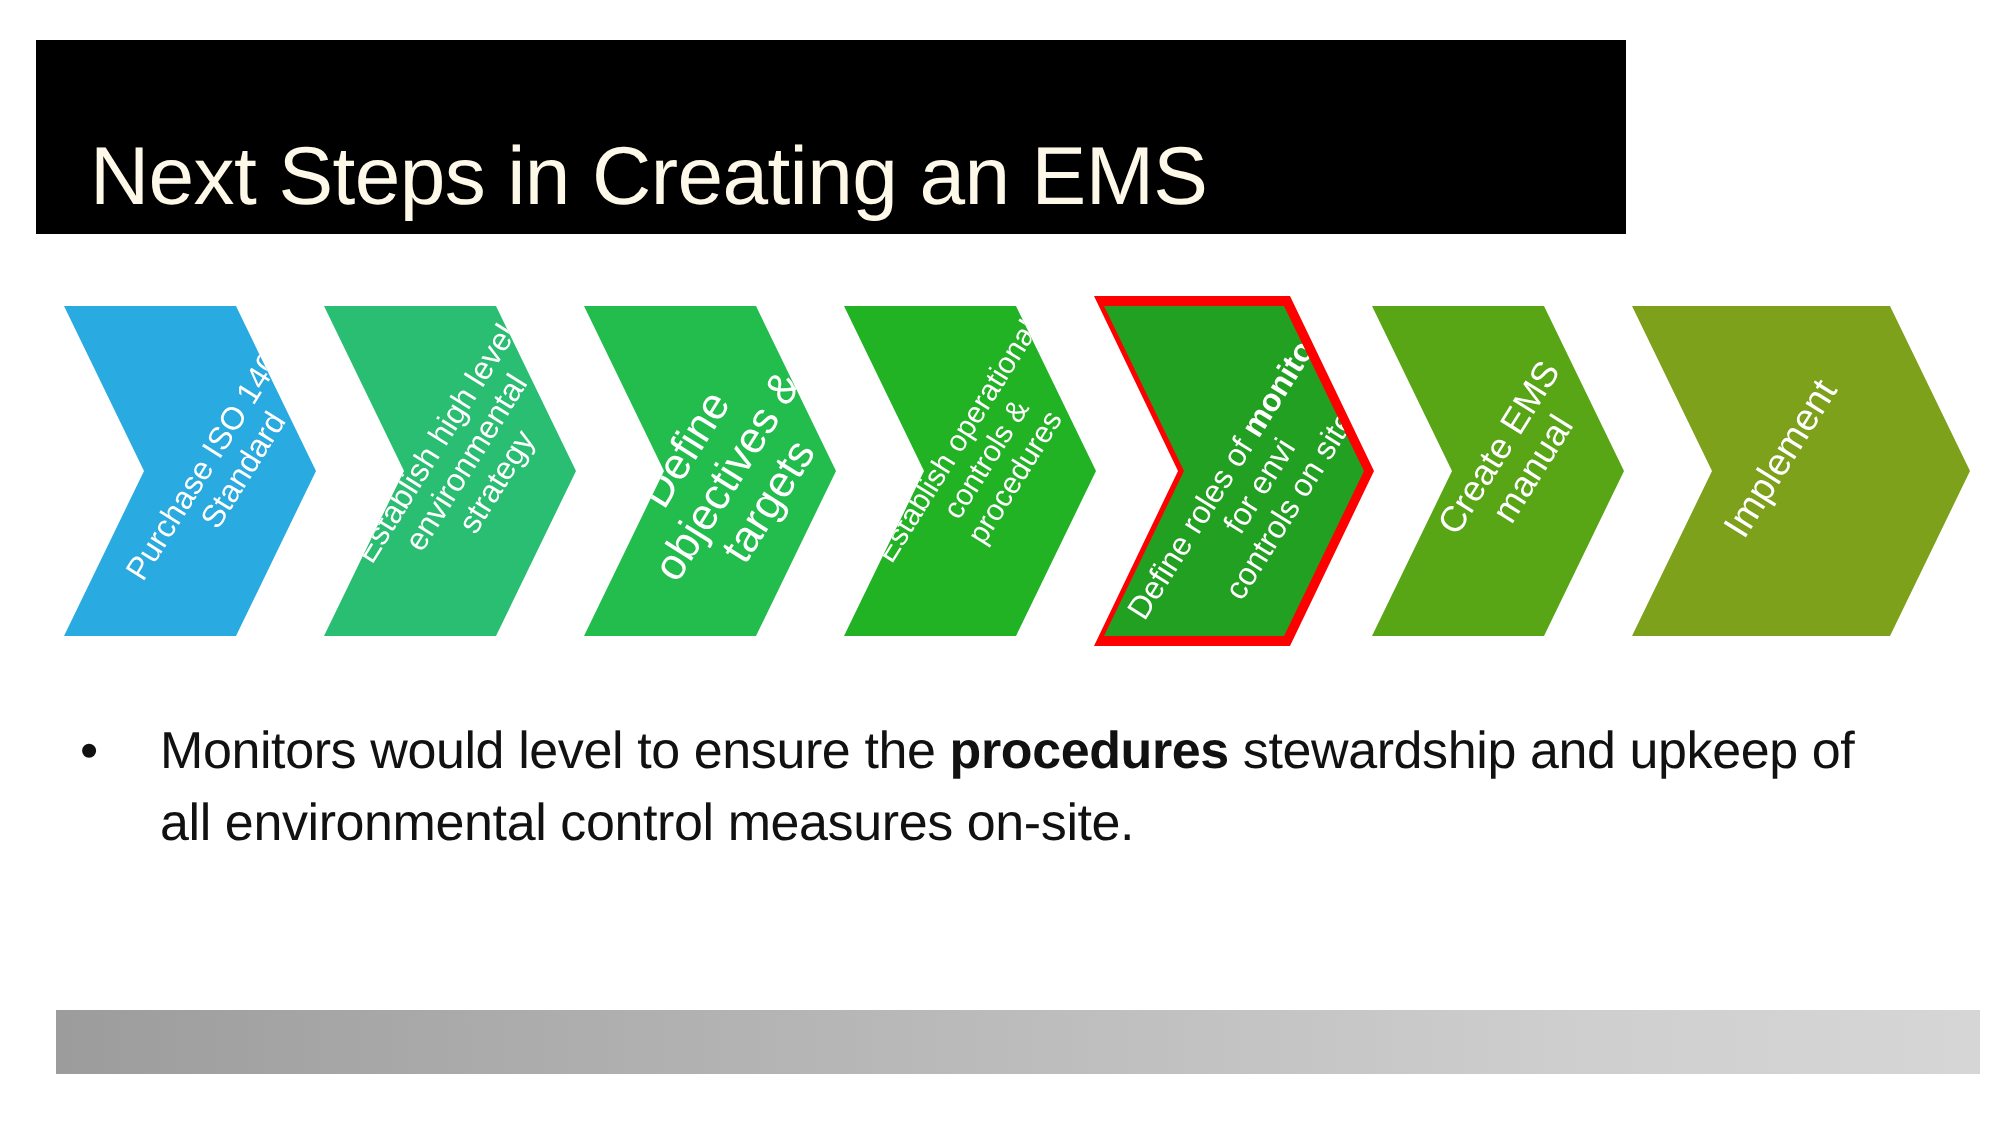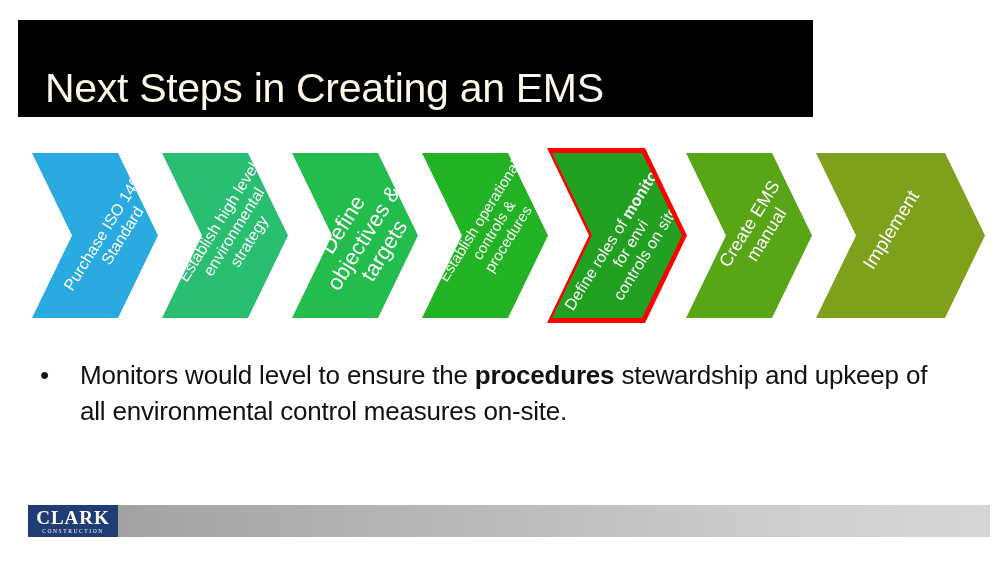--- a/index.html
+++ b/index.html
@@ -143,18 +143,14 @@
 
   <div class="bullet-row">
     <div class="bullet-dot">•</div>
     <div class="bullet-text"><span>Monitors would level to ensure the </span><b>procedures</b><span> stewardship and upkeep of all environmental control measures on-site.</span></div>
   </div>
 
   <div class="footer-bar">
     
   </div>
 
-  <div class="logo">
-    <div class="logo-main">CLARK</div>
-    <div class="logo-sub">CONSTRUCTION</div>
-  </div>
 
 </div>
 
 </body></html>

